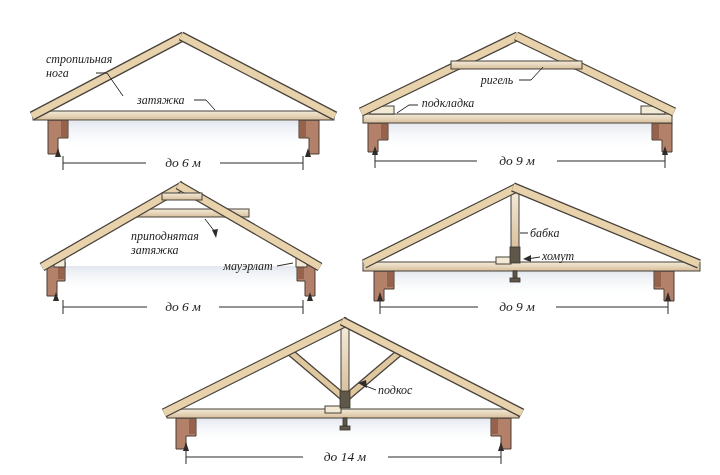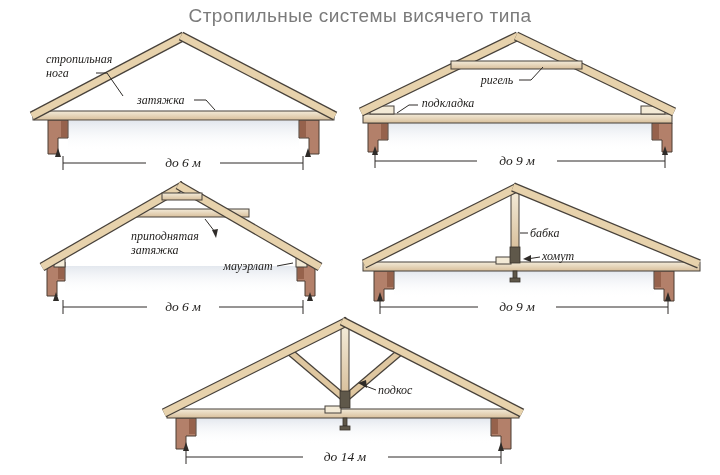--- a/index.html
+++ b/index.html
@@ -25,21 +25,20 @@
   .post      { fill:#b3806a; stroke:#4a3d32; stroke-width:1; }
   .postshade { fill:#96624c; }
   .metal     { fill:#5f584a; stroke:#38332b; stroke-width:0.8; }
   .thin      { stroke:#2e2b28; stroke-width:1; fill:none; }
   .arrow     { fill:#2e2b28; }
 </style>
 </head>
 <body>
 
 <div class="canvas">
-  <div class="title">Стропильные системы висячего типа</div>
 
   <svg class="scene" width="720" height="475" viewBox="0 0 720 475">
     <defs>
       <linearGradient id="gBeam" x1="0" y1="0" x2="0" y2="1">
         <stop offset="0" stop-color="#f3ebd9"></stop>
         <stop offset="1" stop-color="#d8bf9b"></stop>
       </linearGradient>
       <linearGradient id="gShadow" x1="0" y1="0" x2="0" y2="1">
         <stop offset="0" stop-color="#ccd4e0" stop-opacity="0.55"></stop>
         <stop offset="1" stop-color="#ffffff" stop-opacity="0"></stop>

